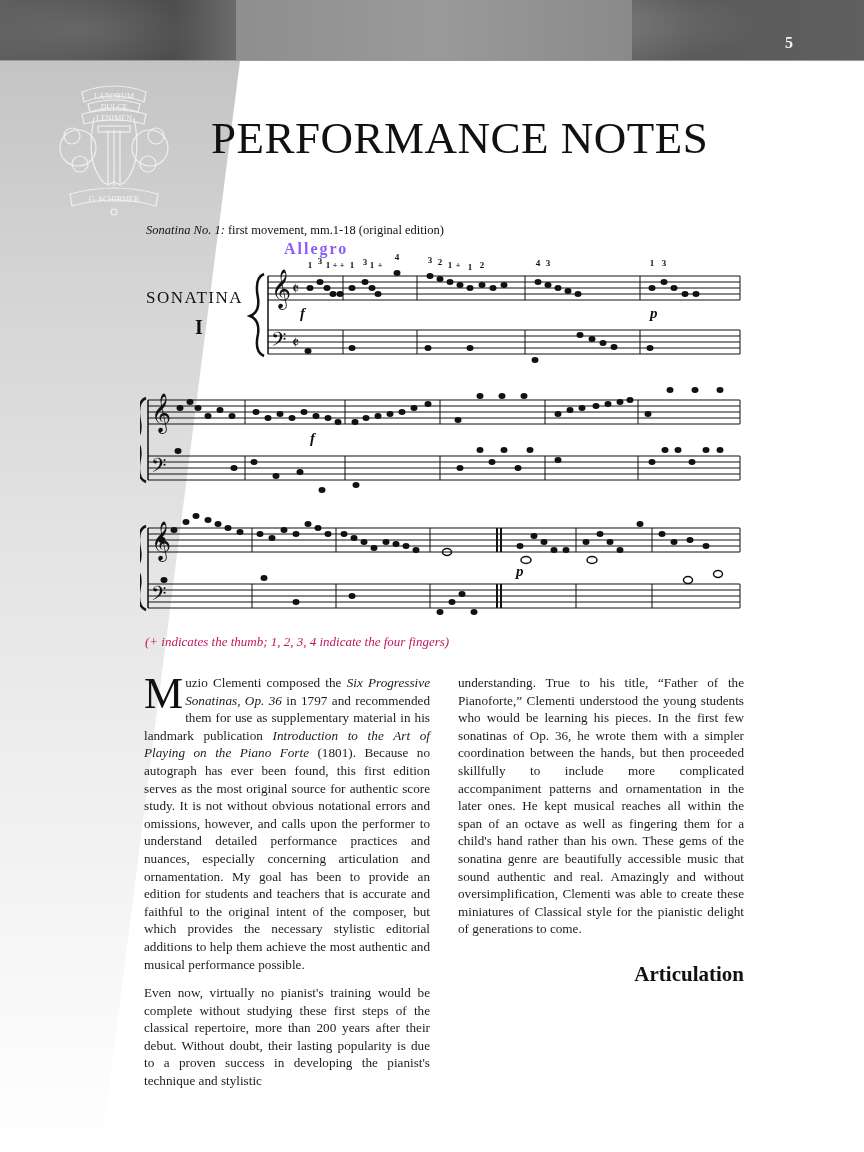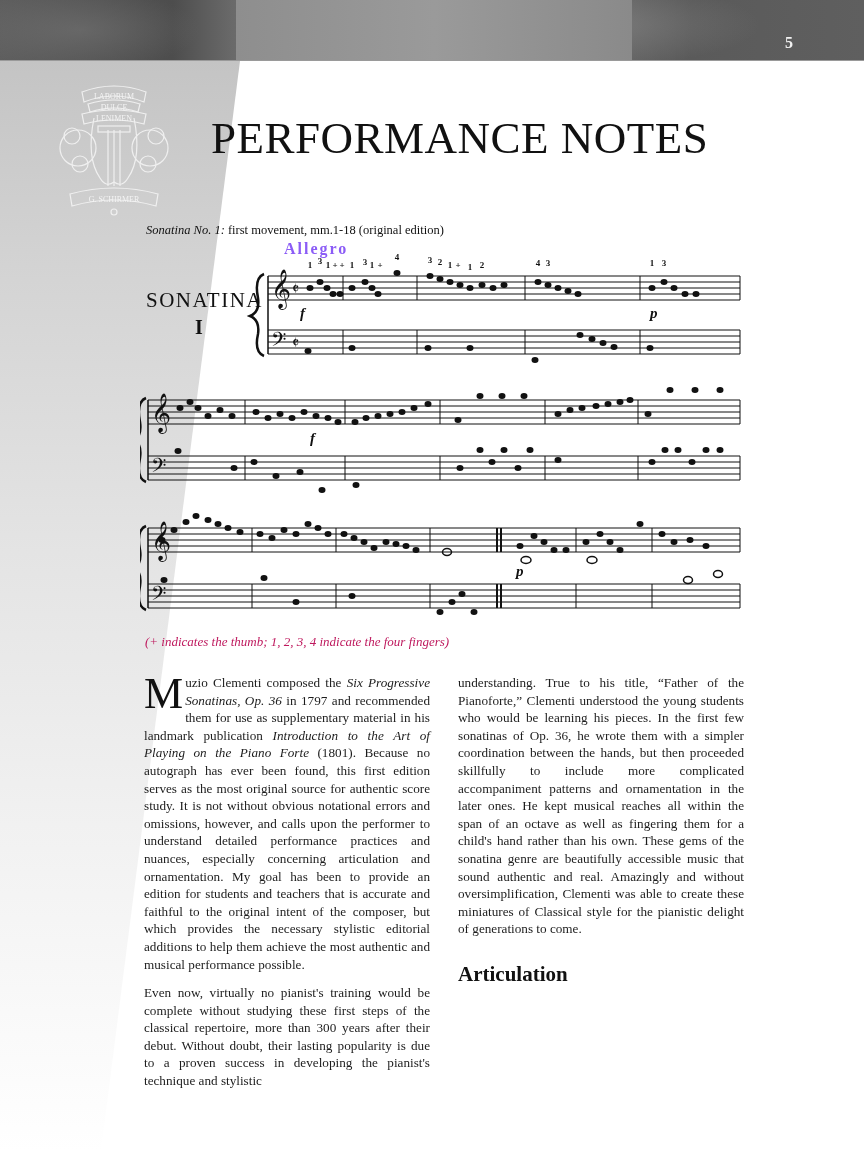--- a/index.html
+++ b/index.html
@@ -48,21 +48,21 @@
     position: absolute; left: 146px; top: 223px;
     font-size: 12.5px; color: #111;
   }
   .caption i { }
   
   .score {
     position: absolute; left: 140px; top: 238px; width: 620px; height: 380px;
   }
   .sonatina-label {
     position: absolute; left: 146px; top: 288px;
-    font-family: "Liberation Serif", serif; font-size: 21px; letter-spacing: 1.5px; color: #111;
+    font-family: "Liberation Serif", serif; font-size: 17px; letter-spacing: 1.5px; color: #111;
   }
   .sonatina-num {
     position: absolute; left: 195px; top: 316px;
     font-family: "Liberation Serif", serif; font-weight: bold; font-size: 20px; color: #111;
   }
   .tempo {
     position: absolute; left: 284px; top: 240px;
     font-family: "Liberation Serif", serif; font-weight: bold; font-size: 16px; letter-spacing: 2px; color: #8b5cf6;
   }
   .footnote {
@@ -75,21 +75,21 @@
     font-size: 13.2px; line-height: 17.6px; text-align: justify; color: #1c1c1c;
   }
   .col p { margin: 0 0 11px 0; }
   .col-left { left: 144px; top: 674px; }
   .col-right { left: 458px; top: 674px; }
   .dropcap {
     float: left; font-size: 44px; line-height: 36px; margin: 2px 2px 0 0; color: #111;
   }
   .section-heading {
     font-family: "Liberation Serif", serif; font-weight: bold; font-size: 21px;
-    margin: 28px 0 8px 0; color: #111; text-align: left;
+    margin: 28px 0 8px 0; color: #111; text-align: right;
   }
 </style>
 </head>
 <body>
 
 <div class="top-band"></div>
 <div class="top-band-light"></div>
 <div class="page-number">5</div>
 
 <div class="left-panel"></div>
@@ -421,19 +421,19 @@
       <text x="510" y="80">p</text>
     <text x="170" y="205">f</text>
       <text x="376" y="338">p</text>
   </g>
 </svg>
 
 <div class="footnote">(+ indicates the thumb; 1, 2, 3, 4 indicate the four fingers)</div>
 
 <div class="col col-left">
   <p><span class="dropcap">M</span><span>uzio Clementi composed the </span><i>Six Progressive Sonatinas, Op. 36</i><span> in 1797 and recommended them for use as supplementary material in his landmark publication </span><i>Introduction to the Art of Playing on the Piano Forte</i><span> (1801). Because no autograph has ever been found, this first edition serves as the most original source for authentic score study. It is not without obvious notational errors and omissions, however, and calls upon the performer to understand detailed performance practices and nuances, especially concerning articulation and ornamentation. My goal has been to provide an edition for students and teachers that is accurate and faithful to the original intent of the composer, but which provides the necessary stylistic editorial additions to help them achieve the most authentic and musical performance possible.</span></p>
-  <p>Even now, virtually no pianist's training would be complete without studying these first steps of the classical repertoire, more than 300 years after their debut. Without doubt, their lasting popularity is due to a proven success in developing the pianist's technique and stylistic</p>
+  <p>Even now, virtually no pianist's training would be complete without studying these first steps of the classical repertoire, more than 200 years after their debut. Without doubt, their lasting popularity is due to a proven success in developing the pianist's technique and stylistic</p>
 </div>
 
 <div class="col col-right">
   <p>understanding. True to his title, “Father of the Pianoforte,” Clementi understood the young students who would be learning his pieces.  In the first few sonatinas of Op. 36, he wrote them with a simpler coordination between the hands, but then proceeded skillfully to include more complicated accompaniment patterns and ornamentation in the later ones.  He kept musical reaches all within the span of an octave as well as fingering them for a child's hand rather than his own. These gems of the sonatina genre are beautifully accessible music that sound authentic and real.  Amazingly and without oversimplification, Clementi was able to create these miniatures of Classical style for the pianistic delight of generations to come.</p>
   <h2 class="section-heading">Articulation</h2>
 </div>
 
 </body></html>

